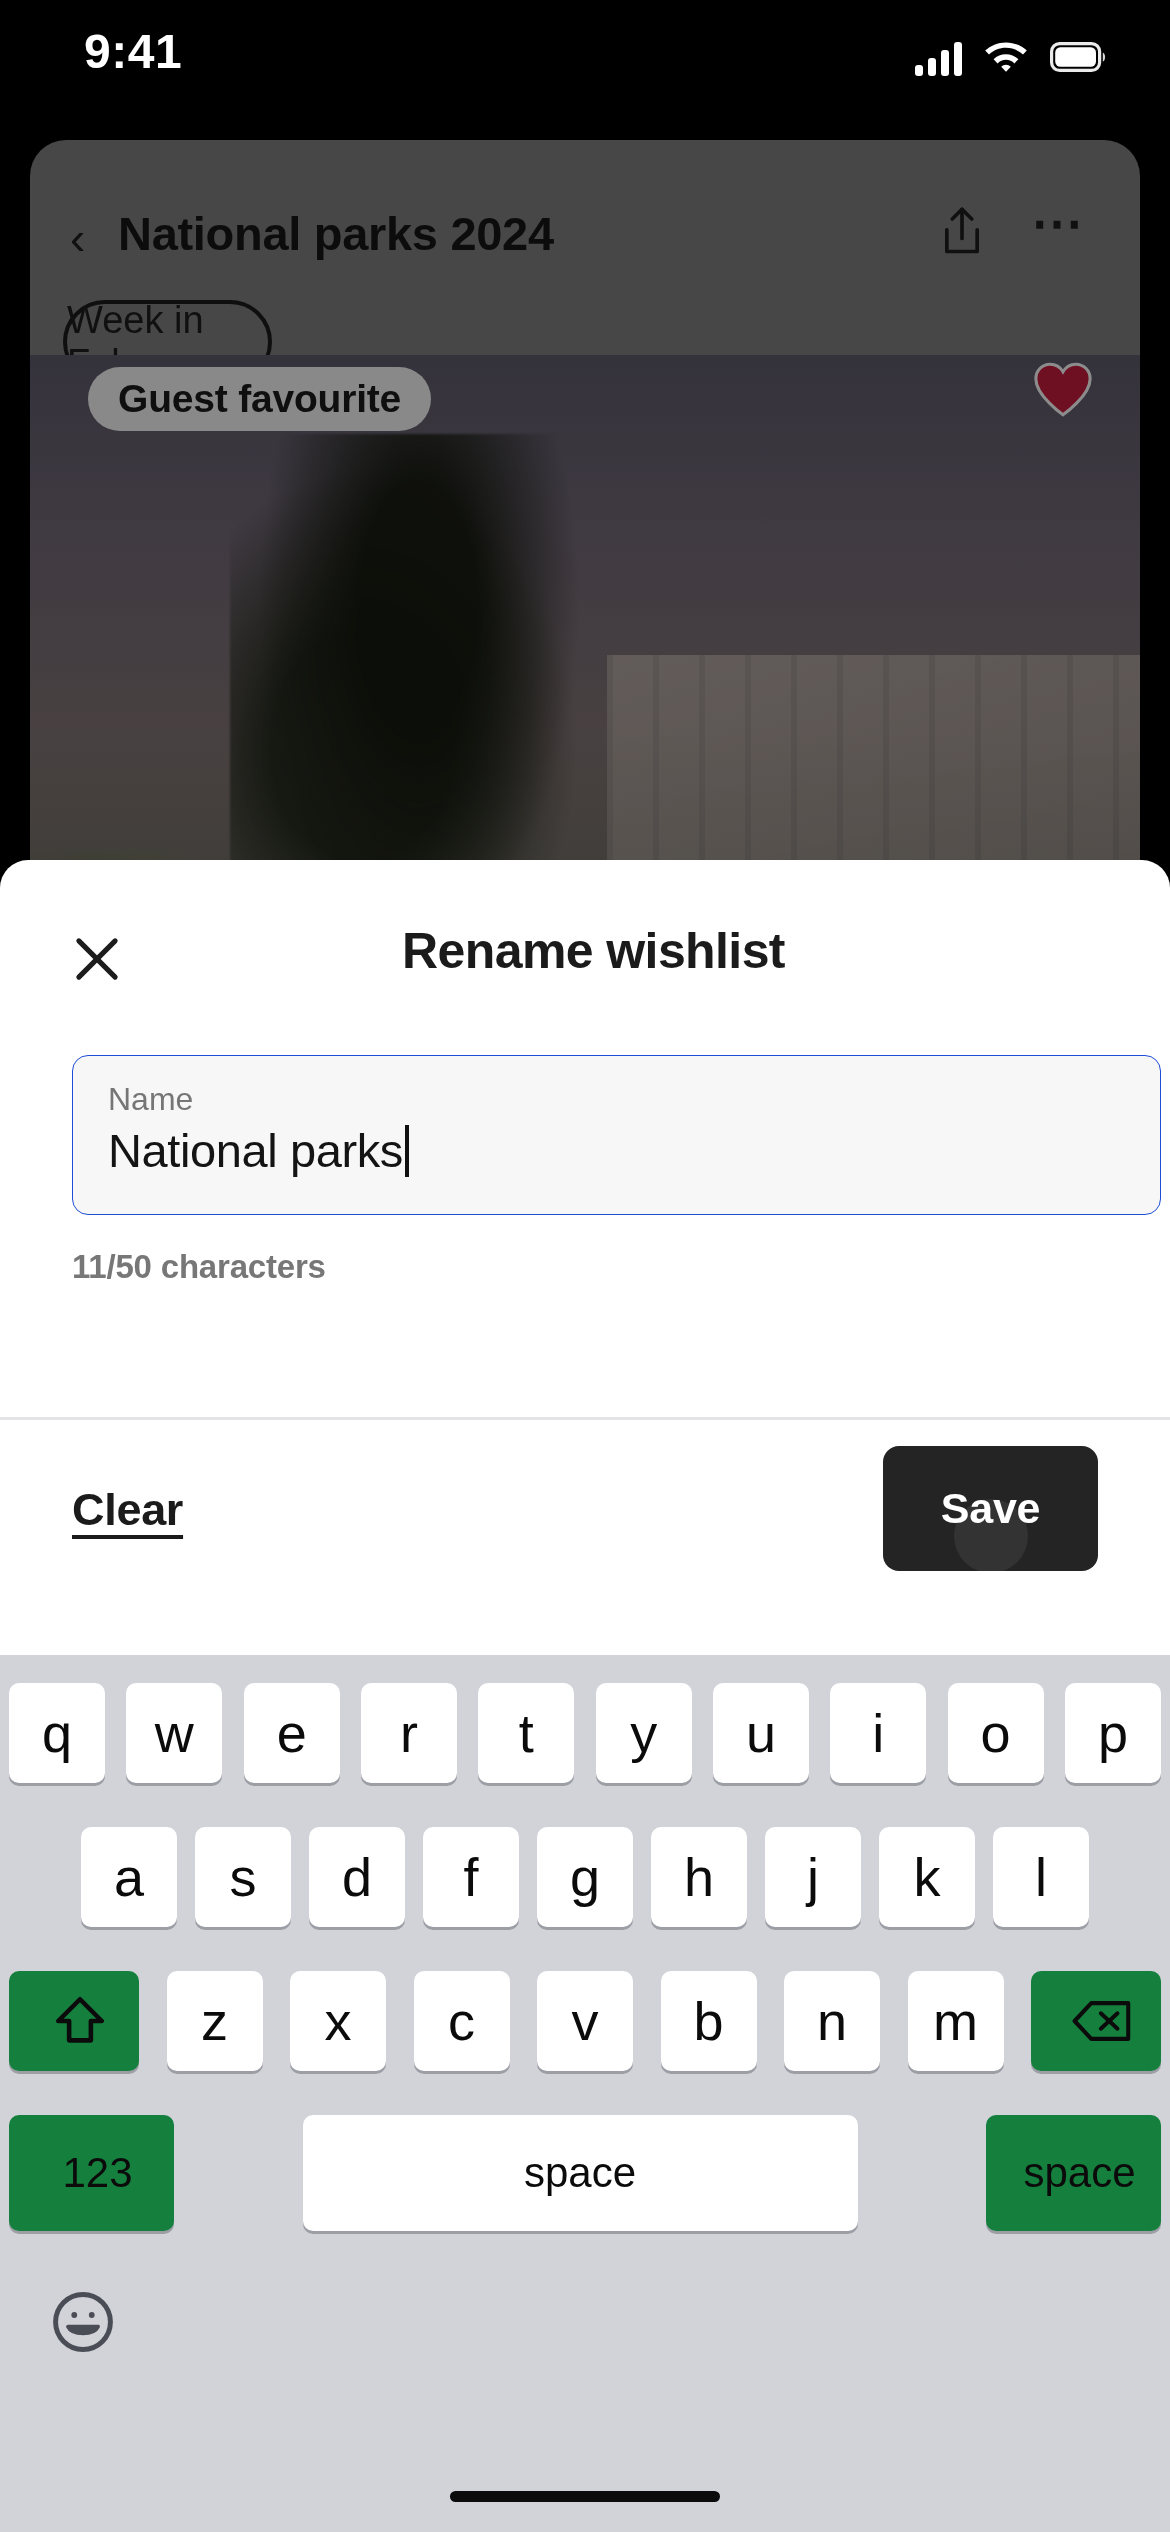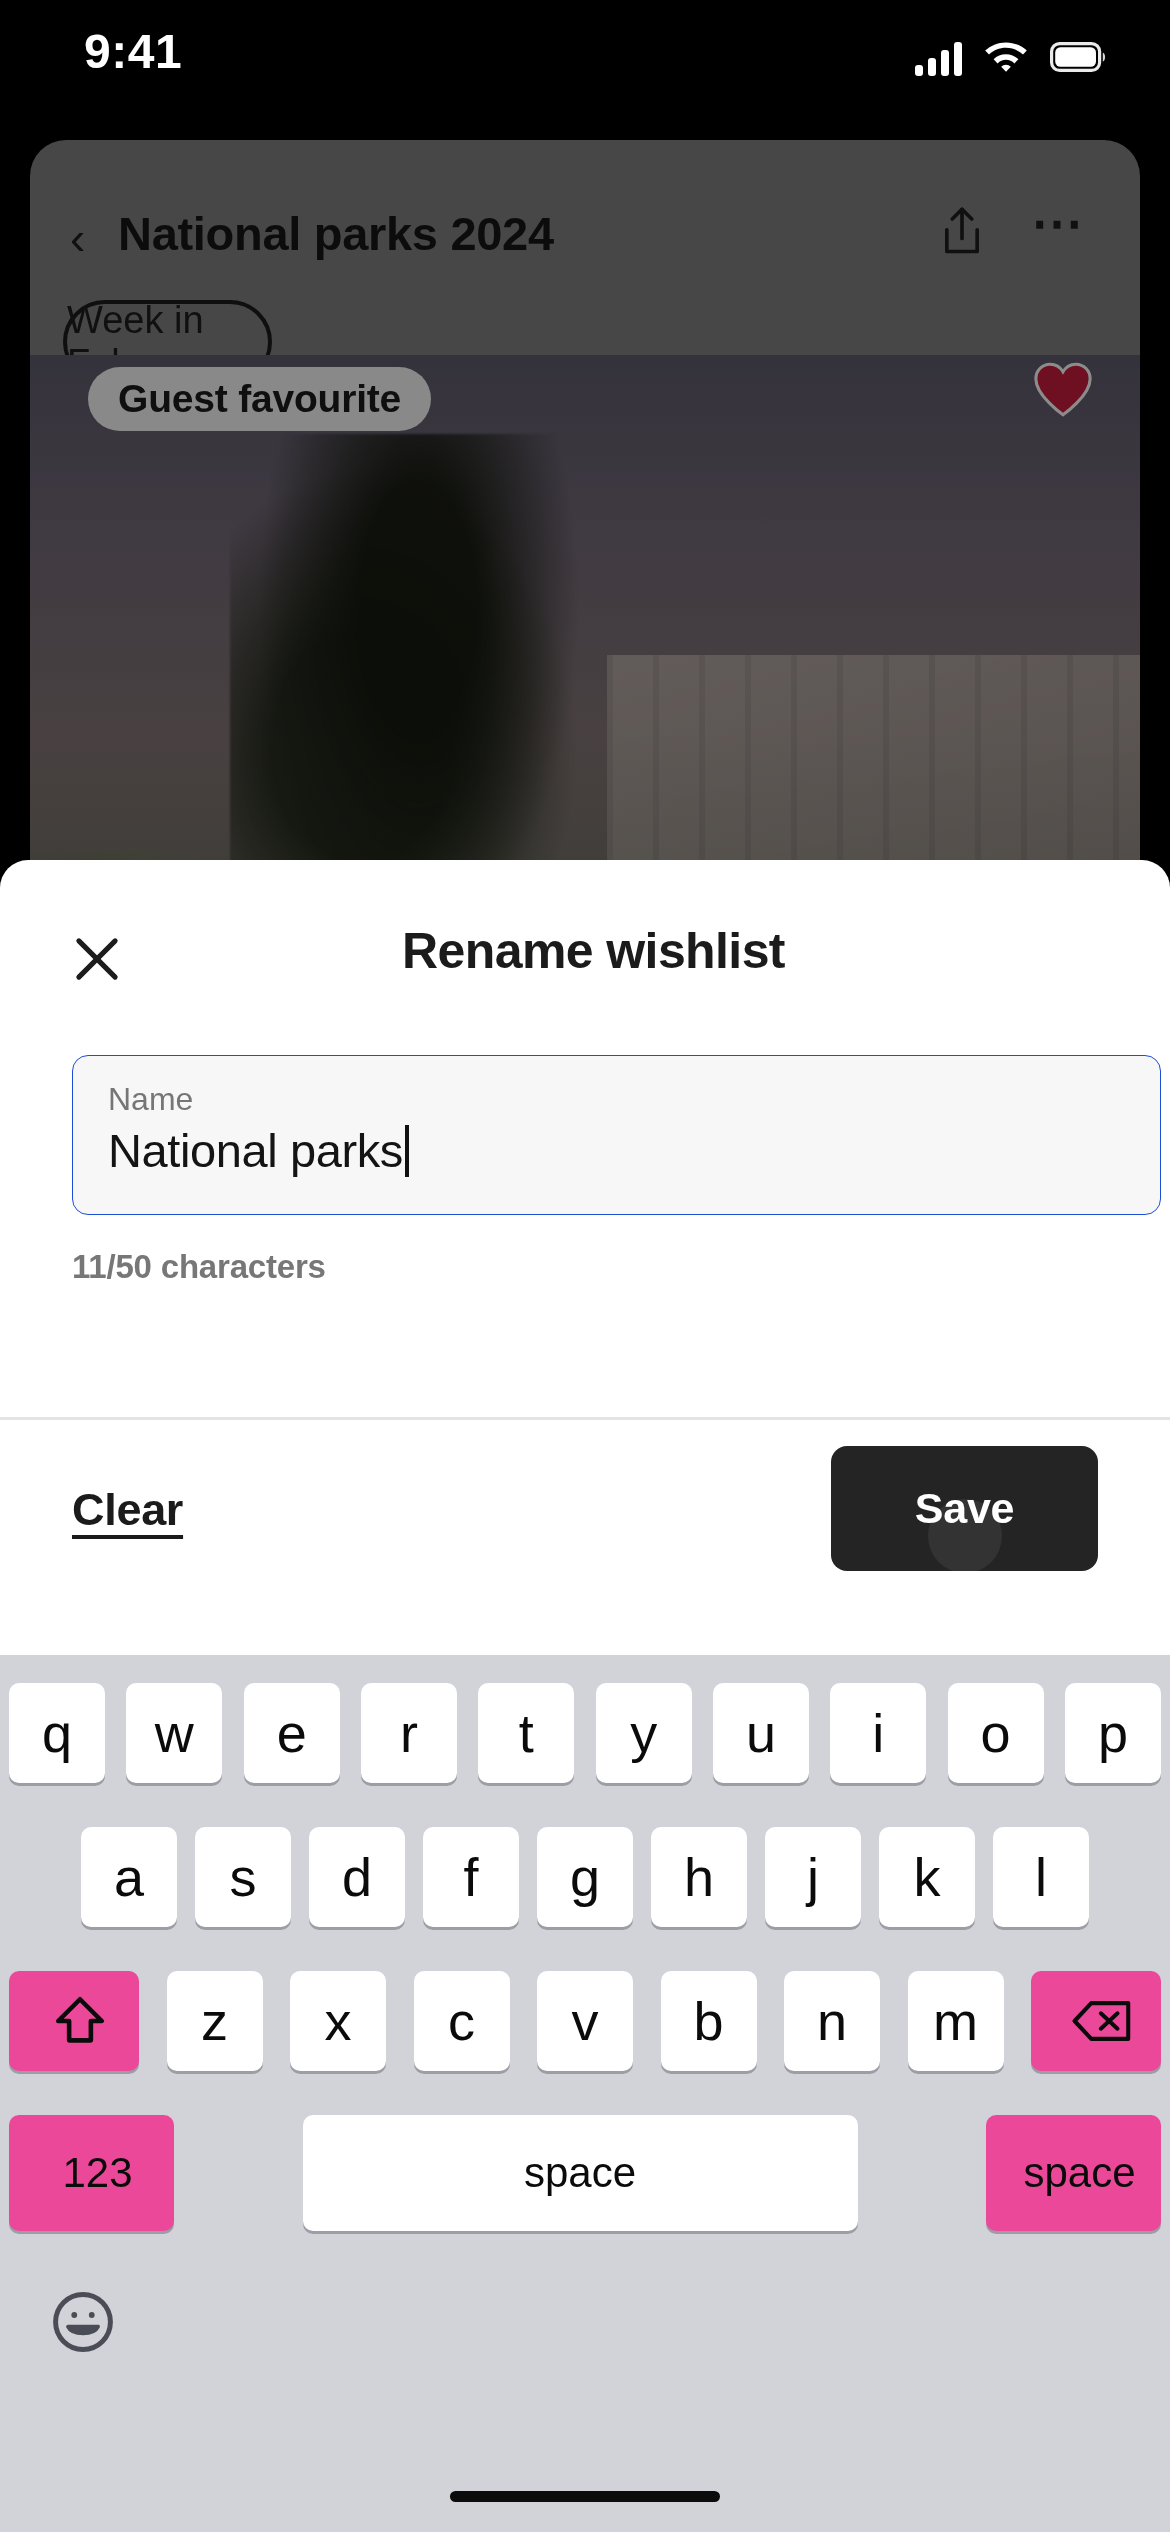--- a/index.html
+++ b/index.html
@@ -152,21 +152,21 @@
 
   #sheet-footer{ position:absolute; left:0; top:560px; width:1170px; height:235px; }
   #clear-btn{
     position:absolute; left:72px; top:64px;
     font-size:45px; font-weight:700; color:#1b1b1b;
     text-decoration:underline; text-underline-offset:10px;
     text-decoration-thickness:4px; cursor:pointer; letter-spacing:-.3px;
   }
   #save-btn{
     position:absolute; right:72px; top:26px;
-    width:267px; height:125px; border-radius:16px;
+    width:215px; height:125px; border-radius:16px;
     background:#242424; color:#fff;
     display:flex; align-items:center; justify-content:center;
     font-size:43px; font-weight:700; cursor:pointer; overflow:hidden;
     letter-spacing:-.2px;
   }
   #save-ripple{
     position:absolute; left:50%; top:72%; width:74px; height:74px;
     transform:translate(-50%,-50%);
     border-radius:50%; background:rgba(255,255,255,.07);
   }
@@ -177,21 +177,21 @@
     background:#d1d3d9; z-index:40;
   }
   .krow{ position:absolute; left:0; width:1170px; display:flex; }
   .key{
     background:#fff; border-radius:10px;
     box-shadow:0 3px 0 rgba(137,140,148,.75);
     display:flex; align-items:center; justify-content:center;
     font-size:54px; color:#0b0b0b; font-weight:400;
     cursor:pointer; user-select:none;
   }
-  .key.gray{ background:#ec4899;padding-left:12px; }
+  .key.gray{ background:#15803d;padding-left:12px; }
   #row1{ top:28px; justify-content:space-between; padding:0 9px; }
   #row1 .key{ width:96px; height:100px; }
   #row2{ top:172px; justify-content:center; gap:18px; }
   #row2 .key{ width:96px; height:100px; }
   #row3{ top:316px; justify-content:space-between; padding:0 9px; }
   #row3 .key{ width:96px; height:100px; }
   #row3 .key.wide{ width:130px; }
   #row4{ top:460px; justify-content:space-between; padding:0 9px; }
   #key-123{ width:165px; height:116px; font-size:42px; }
   #key-space{ width:555px; height:116px; font-size:42px; }

